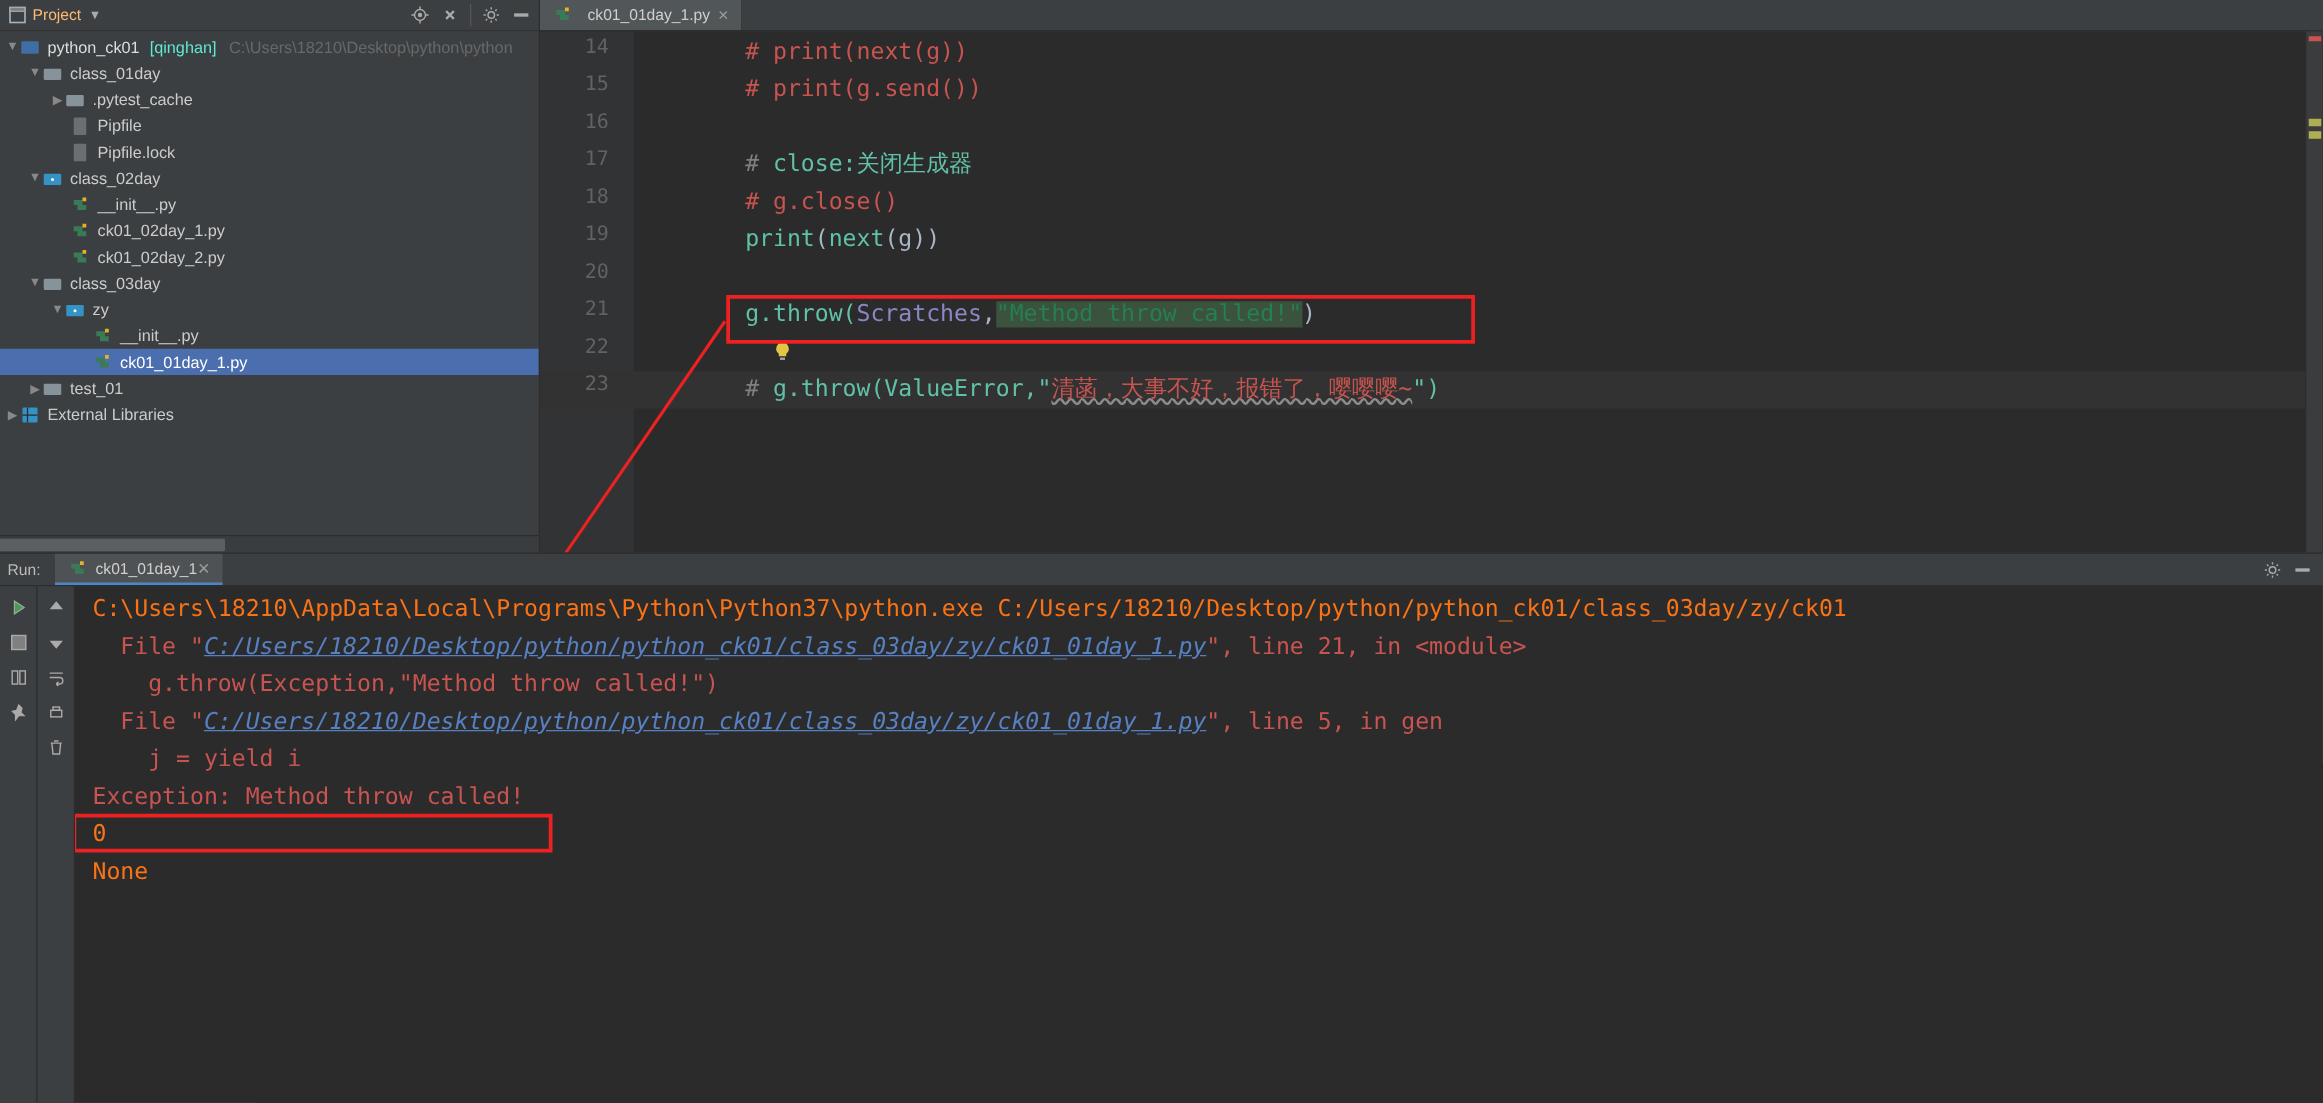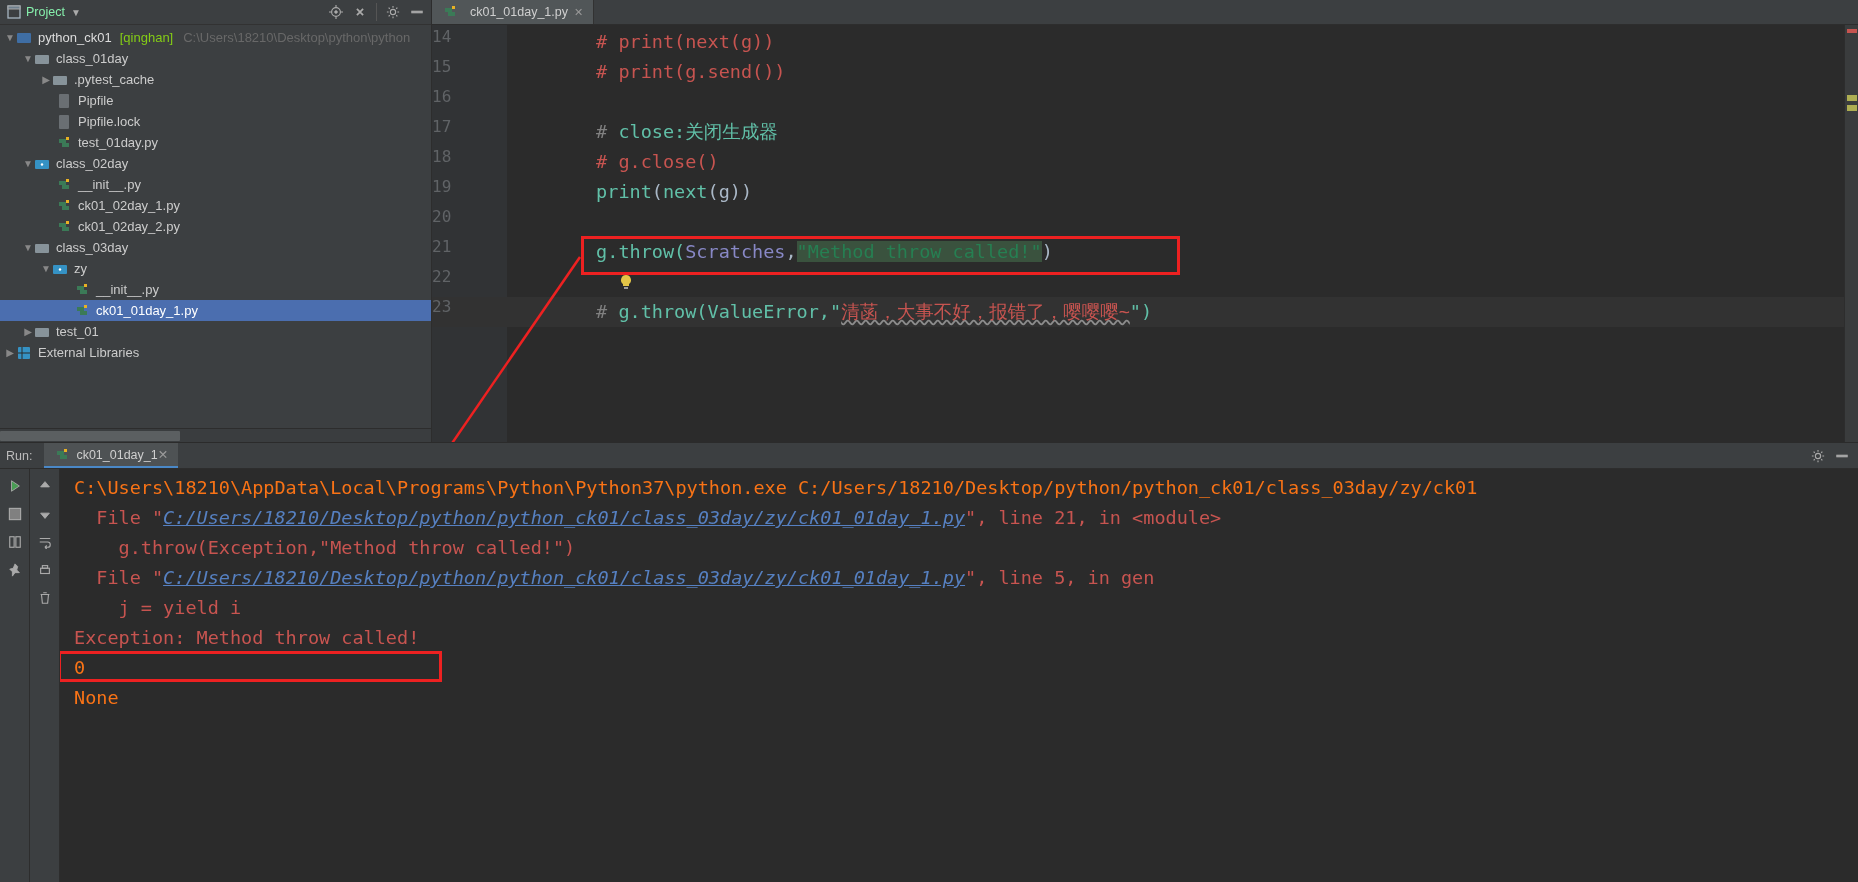--- a/index.html
+++ b/index.html
@@ -16,35 +16,35 @@
     position:relative;
   }
   svg{display:block}
 
   
   .top{position:absolute;left:0;top:0;right:0;height:442px;display:flex}
   .sidebar{width:432px;display:flex;flex-direction:column;background:var(--bg);border-right:1px solid #2d2d2d}
   .sb-header{height:25px;display:flex;align-items:center;border-bottom:1px solid var(--border);}
   .sb-header .left{display:flex;align-items:center;gap:4px;padding-left:6px}
   .sb-header .right{margin-left:auto;display:flex;align-items:center;gap:8px;padding-right:6px}
-  .sb-title{font-weight:400;color:#86efac}
+  .sb-title{font-weight:400;color:#fdba74}
   .dd-arrow{font-size:10px;color:#aaa;margin-left:2px}
   .sep-v{width:1px;height:18px;background:#555}
   .icn{width:16px;height:16px;display:inline-flex;align-items:center;justify-content:center;color:#aaa;cursor:pointer}
   .icn svg{stroke:#aaa}
 
   .tree{flex:1;overflow:auto;padding:2px 0;font-size:13px}
   .tree-row{display:flex;align-items:center;height:21px;white-space:nowrap;cursor:pointer}
   .tree-row.sel{background:var(--sel);color:#fff}
   .toggle{width:12px;display:inline-flex;justify-content:center;color:#888;font-size:10px}
   .spacer{display:inline-block}
   .ficon{width:16px;height:16px;margin-right:6px;flex-shrink:0;display:inline-flex;align-items:center;justify-content:center}
   .name{color:#ccc}
   .name.bold{font-weight:400;color:#ddd}
-  .bracket{color:#84cc16;margin-left:8px}
+  .bracket{color:#5eead4;margin-left:8px}
   .path-dim{color:var(--text-faint);margin-left:10px}
 
   
   .fi-folder svg rect{fill:#87939a}
   .fi-mod svg rect{fill:#3f6ea4}
   .fi-jb svg rect{fill:#3592c4}
   .fi-py .pybg{fill:#3b7a57}
   .fi-py .pyem{fill:#e8b124}
   .fi-lib svg rect{fill:#3592c4}
   .fi-scratch svg rect{fill:#87939a}
@@ -54,21 +54,21 @@
   .sb-thumb{position:absolute;left:0;top:2px;height:10px;width:180px;background:#5b5f61;border-radius:1px}
 
   
   .editor-wrap{flex:1;display:flex;flex-direction:column;background:var(--bg)}
   .tabs{height:25px;display:flex;align-items:stretch;background:var(--bg);border-bottom:1px solid #2d2d2d}
   .tab{display:flex;align-items:center;gap:6px;padding:0 10px;background:#515658;border-right:1px solid #323232}
   .tab .close{color:#999;font-size:11px;cursor:pointer}
   .tab-name{color:#cfcfcf}
   .editor{flex:1;display:flex;background:var(--editor);position:relative;overflow:hidden}
   .gutter{width:75px;background:var(--gutter);padding-top:2px}
-  .gline{height:30px;padding-right:20px;font-family:Consolas,monospace;font-size:16px;color:#606366}
+  .gline{height:30px;padding-right:20px;text-align:right;font-family:Consolas,monospace;font-size:16px;color:#606366}
   .code{flex:1;padding-top:2px;font-family:Consolas,monospace;font-size:18.5px;position:relative;line-height:30px}
   .cl{height:30px;white-space:pre}
   .cl .cm{color:#808080}
   .cl .fn{color:#61c0a8}
   .cl .strhl{color:#267f52;background:#3a523e}
   .cl .id{color:#a9b7c6}
   .cl .exc{color:#8888c6}
   .cl .cjk-red{color:#c75450}
   .cl .cjk-red-ul{color:#c75450;text-decoration:underline wavy #8c8c8c}
   .cl.current{background:#323232}
@@ -198,30 +198,20 @@
           <span class="name">Pipfile</span>
         </div>
       <div class="tree-row">
           <span class="spacer" style="width:56px"></span>
           <span class="ficon fi-gen">
             <svg viewBox="0 0 16 16">
               <rect x="3" y="1" width="10" height="14" rx="1" fill="#6a6f73"></rect>
             </svg>
           </span>
           <span class="name">Pipfile.lock</span>
-        </div>
-      <div class="tree-row">
-          <span class="spacer" style="width:56px"></span>
-          <span class="ficon fi-py">
-            <svg viewBox="0 0 16 16">
-              <path class="pybg" d="M3 4h7v4h3v4H6V8H3z"></path>
-              <rect class="pyem" x="10" y="2" width="3" height="3"></rect>
-            </svg>
-          </span>
-          <span class="name">test_01day.py</span>
         </div>
       <div class="tree-row">
           <span class="spacer" style="width:22px"></span>
           <span class="toggle">▼</span>
           <span class="ficon fi-jb">
             <svg viewBox="0 0 16 16">
               <rect x="1" y="4" width="14" height="9" rx="1"></rect>
               <circle cx="8" cy="8.5" r="1.2" fill="#fff"></circle>
             </svg>
           </span>

